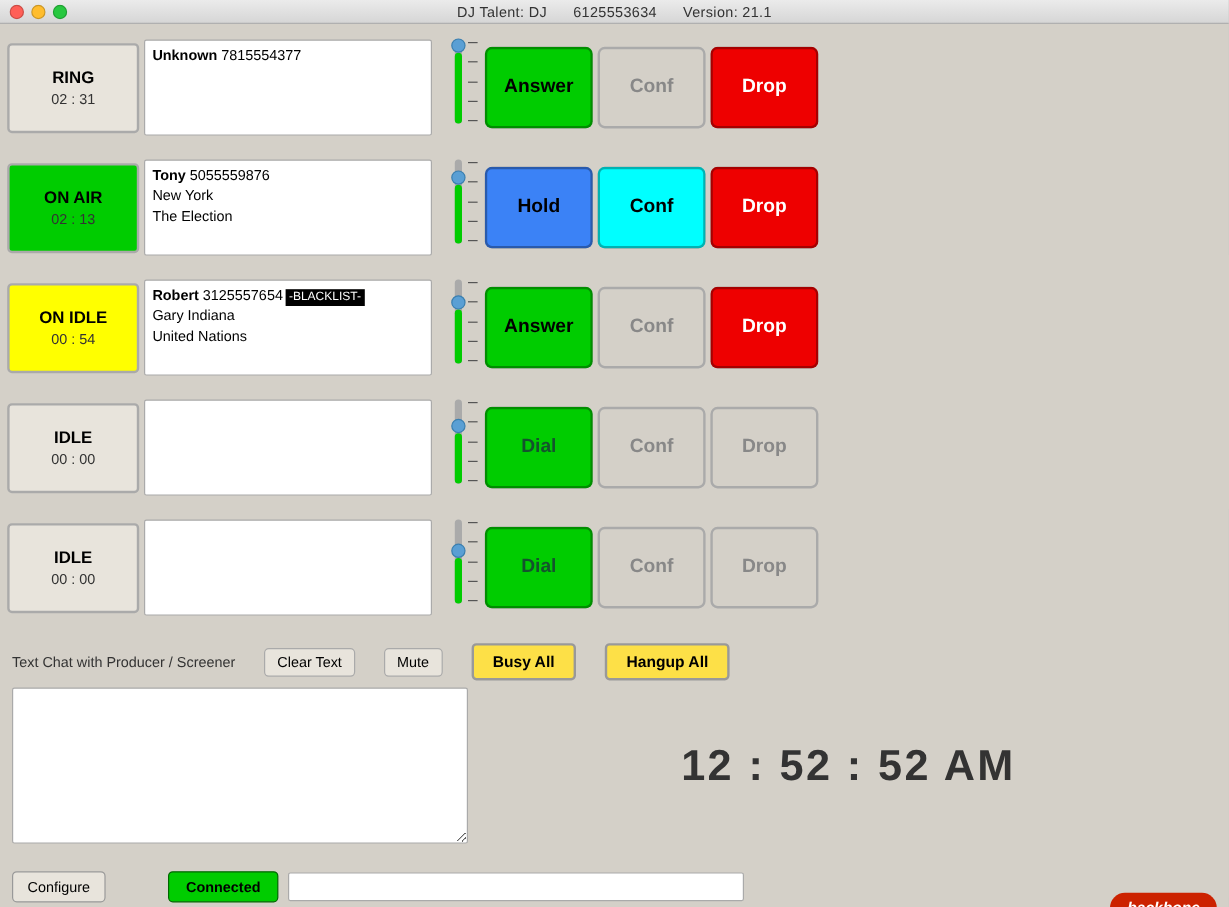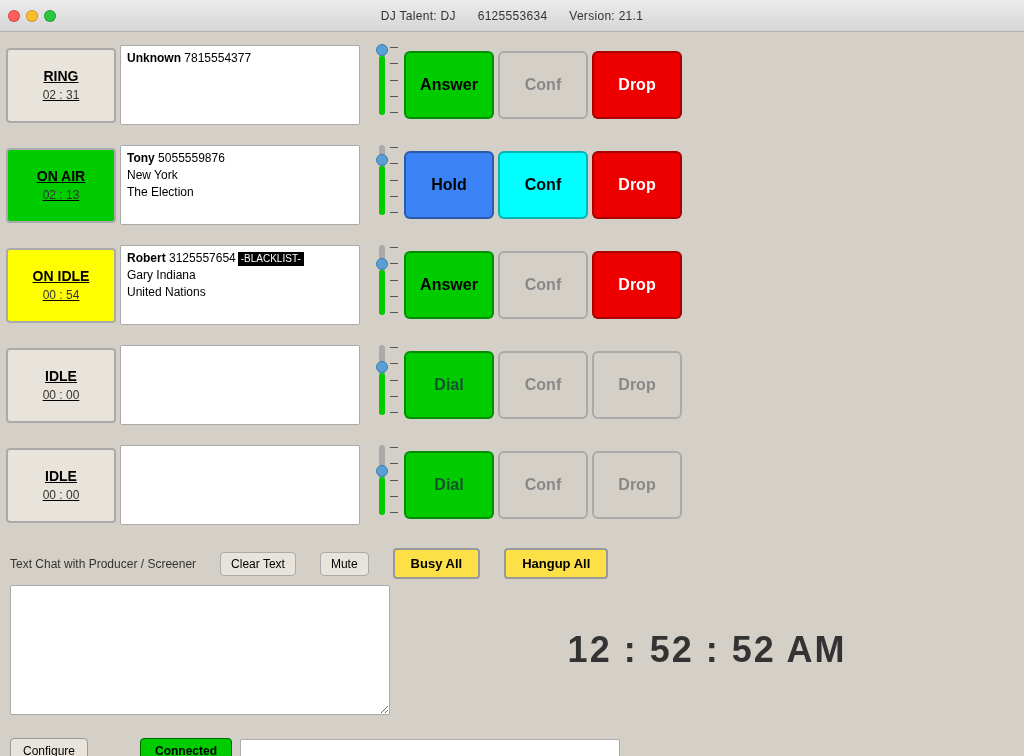--- a/index.html
+++ b/index.html
@@ -8,21 +8,21 @@
       font-family: -apple-system, "Helvetica Neue", Arial, sans-serif;
       font-size: 13px;
       width: 1024px;
       height: 756px;
       overflow: hidden;
       position: relative;
     }
 
     
     .titlebar {
-      height: 32px;
+      height: 20px;
       background: linear-gradient(to bottom, #ebebeb, #d6d6d6);
       border-bottom: 1px solid #b0b0b0;
       display: flex;
       align-items: center;
       justify-content: center;
       position: relative;
     }
     .titlebar-buttons {
       position: absolute;
       left: 8px;
@@ -71,21 +71,20 @@
       width: 110px;
       height: 75px;
       display: flex;
       flex-direction: column;
       align-items: center;
       justify-content: center;
       background: #e8e4dc;
       border: 2px solid #aaa;
       border-radius: 4px;
       flex-shrink: 0;
-      text-decoration: underline;
     }
     .status-btn.ring {
       background: #e8e4dc;
     }
     .status-btn.on-air {
       background: #00cc00;
     }
     .status-btn.on-hold {
       background: #ffff00;
     }

